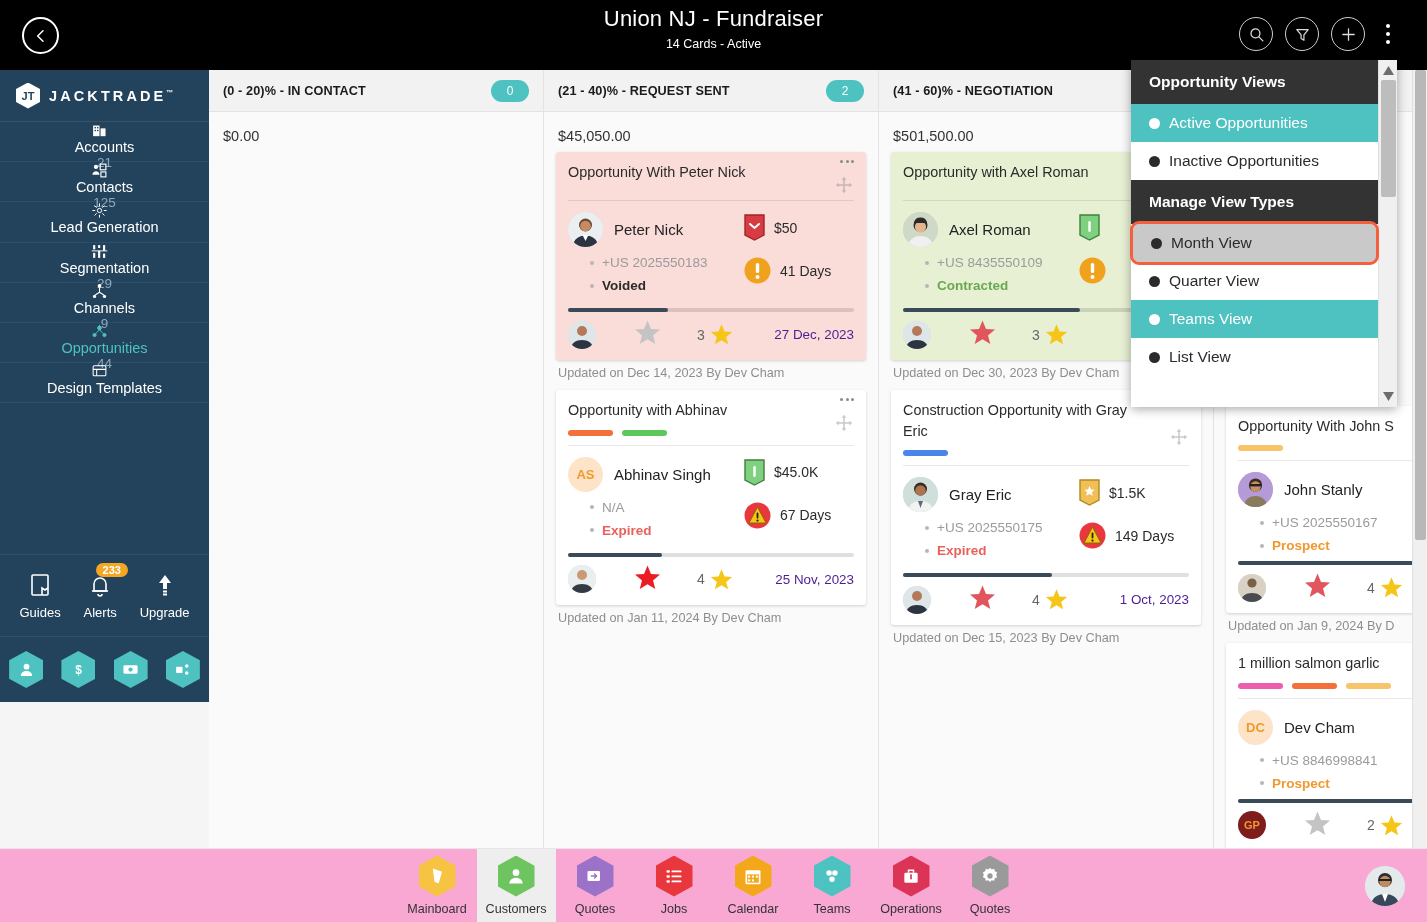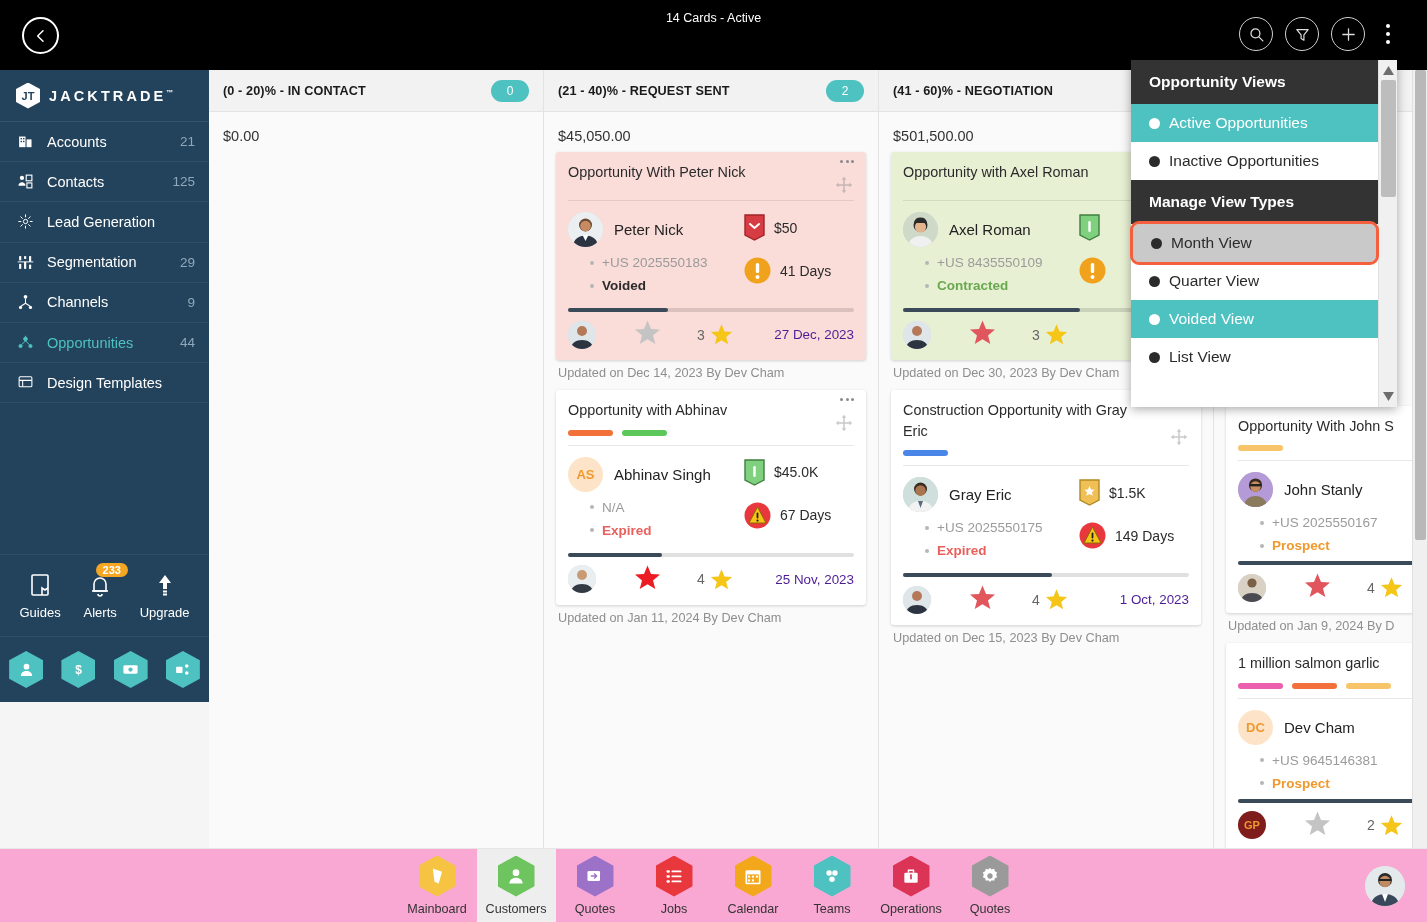--- a/index.html
+++ b/index.html
@@ -53,21 +53,21 @@
     width: 24px; height: 26px; background: #fff;
     clip-path: polygon(50% 0, 100% 25%, 100% 75%, 50% 100%, 0 75%, 0 25%);
     display: flex; align-items: center; justify-content: center;
     color: #23435c; font-size: 11px; font-weight: bold;
   }
   .brand-name { font-size: 14.5px; font-weight: bold; letter-spacing: 3.1px; }
   .brand-tm { font-size: 7px; vertical-align: super; letter-spacing: 0; }
   .nav-list { flex: 0 0 auto; }
   .nav-item {
     height: 40.2px; display: flex; align-items: center; padding: 0 14px 0 14px;
-    border-bottom: 1px solid #2d4f6a; cursor: pointer; font-size: 14.5px;
+    border-bottom: 1px solid #2d4f6a; cursor: pointer; font-size: 14.5px; flex-direction: column;
   }
   .nav-item .ico { width: 22px; margin-right: 11px; display: flex; align-items: center; justify-content: center; }
   .nav-item .ico svg { width: 17px; height: 17px; }
   .nav-item .label { flex: 1; color: #fff; }
   .nav-item .count { color: #8fa8bb; font-size: 13.5px; }
   .nav-item.active .label { color: #4ec1c1; }
   .nav-item.active .ico svg { fill: #4ec1c1; stroke: #4ec1c1; }
 
   .sidebar-spacer { flex: 1; }
   .sidebar-tools {
@@ -230,20 +230,21 @@
 
 <div id="app">
 
   <div class="topbar">
     <div class="back-btn">
       <svg viewBox="0 0 24 24">
         <path d="M15 4 L7 12 L15 20" fill="none" stroke="#fff" stroke-width="2.2" stroke-linecap="round" stroke-linejoin="round"></path>
       </svg>
     </div>
     <div class="topbar-titles">
+      <div class="topbar-title">Union NJ - Fundraiser</div>
       <div class="topbar-sub">14 Cards - Active</div>
     </div>
     <div class="topbar-actions">
       <div class="circle-icon">
         <svg viewBox="0 0 24 24">
           <circle cx="10.5" cy="10.5" r="6.3" fill="none" stroke="#ddd" stroke-width="1.8"></circle>
           <path d="M15.3 15.3 L21 21" stroke="#ddd" stroke-width="1.8" stroke-linecap="round"></path>
         </svg>
       </div>
       <div class="circle-icon">
@@ -829,21 +830,21 @@
             <div class="card-mid">
               <div class="card-left">
                 <div class="person-row">
                   <div class="avatar initials" style="background:#fde4c8;color:#f0992e">
                       <span>DC</span>
                     </div>
                   <span class="person-name">Dev Cham</span>
                 </div>
                 <div class="bullet-line">
                   <span class="bullet"></span>
-                  <span class="muted">+US 9645146381</span>
+                  <span class="muted">+US 8846998841</span>
                 </div>
                 <div class="bullet-line">
                   <span class="bullet"></span>
                   <span class="status prospect">Prospect</span>
                 </div>
               </div>
               <div class="card-right"></div>
             </div>
             <div class="progress">
                 <span style="width:100%"></span>
@@ -888,21 +889,21 @@
       <div class="dd-item highlight">
         <span class="dot"></span>
         <span>Month View</span>
       </div>
       <div class="dd-item">
         <span class="dot"></span>
         <span>Quarter View</span>
       </div>
       <div class="dd-item sel">
         <span class="dot"></span>
-        <span>Voided View</span>
+        <span>Teams View</span>
       </div>
       <div class="dd-item">
         <span class="dot"></span>
         <span>List View</span>
       </div>
     </div>
     <div class="dd-scroll">
       <div class="dd-arrow up">
           <svg viewBox="0 0 11 9">
             <path d="M5.5 0 L11 9 H0 Z"></path>

